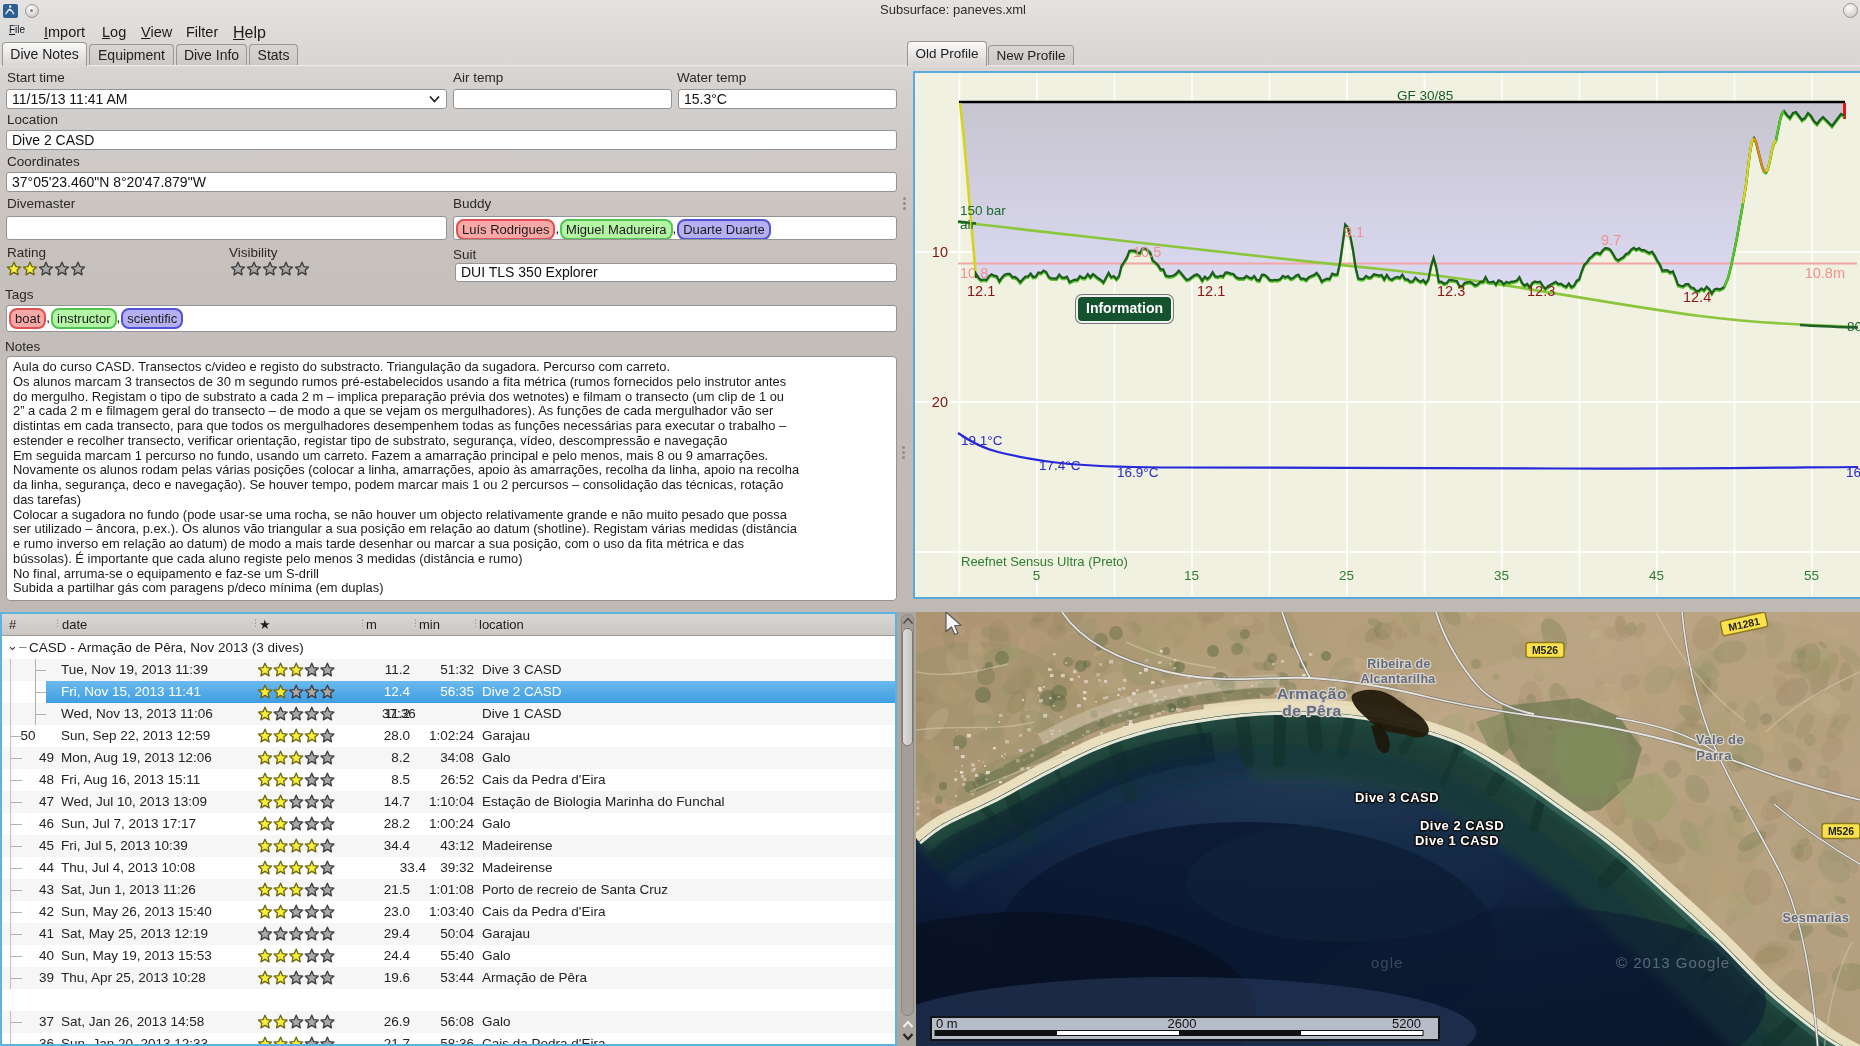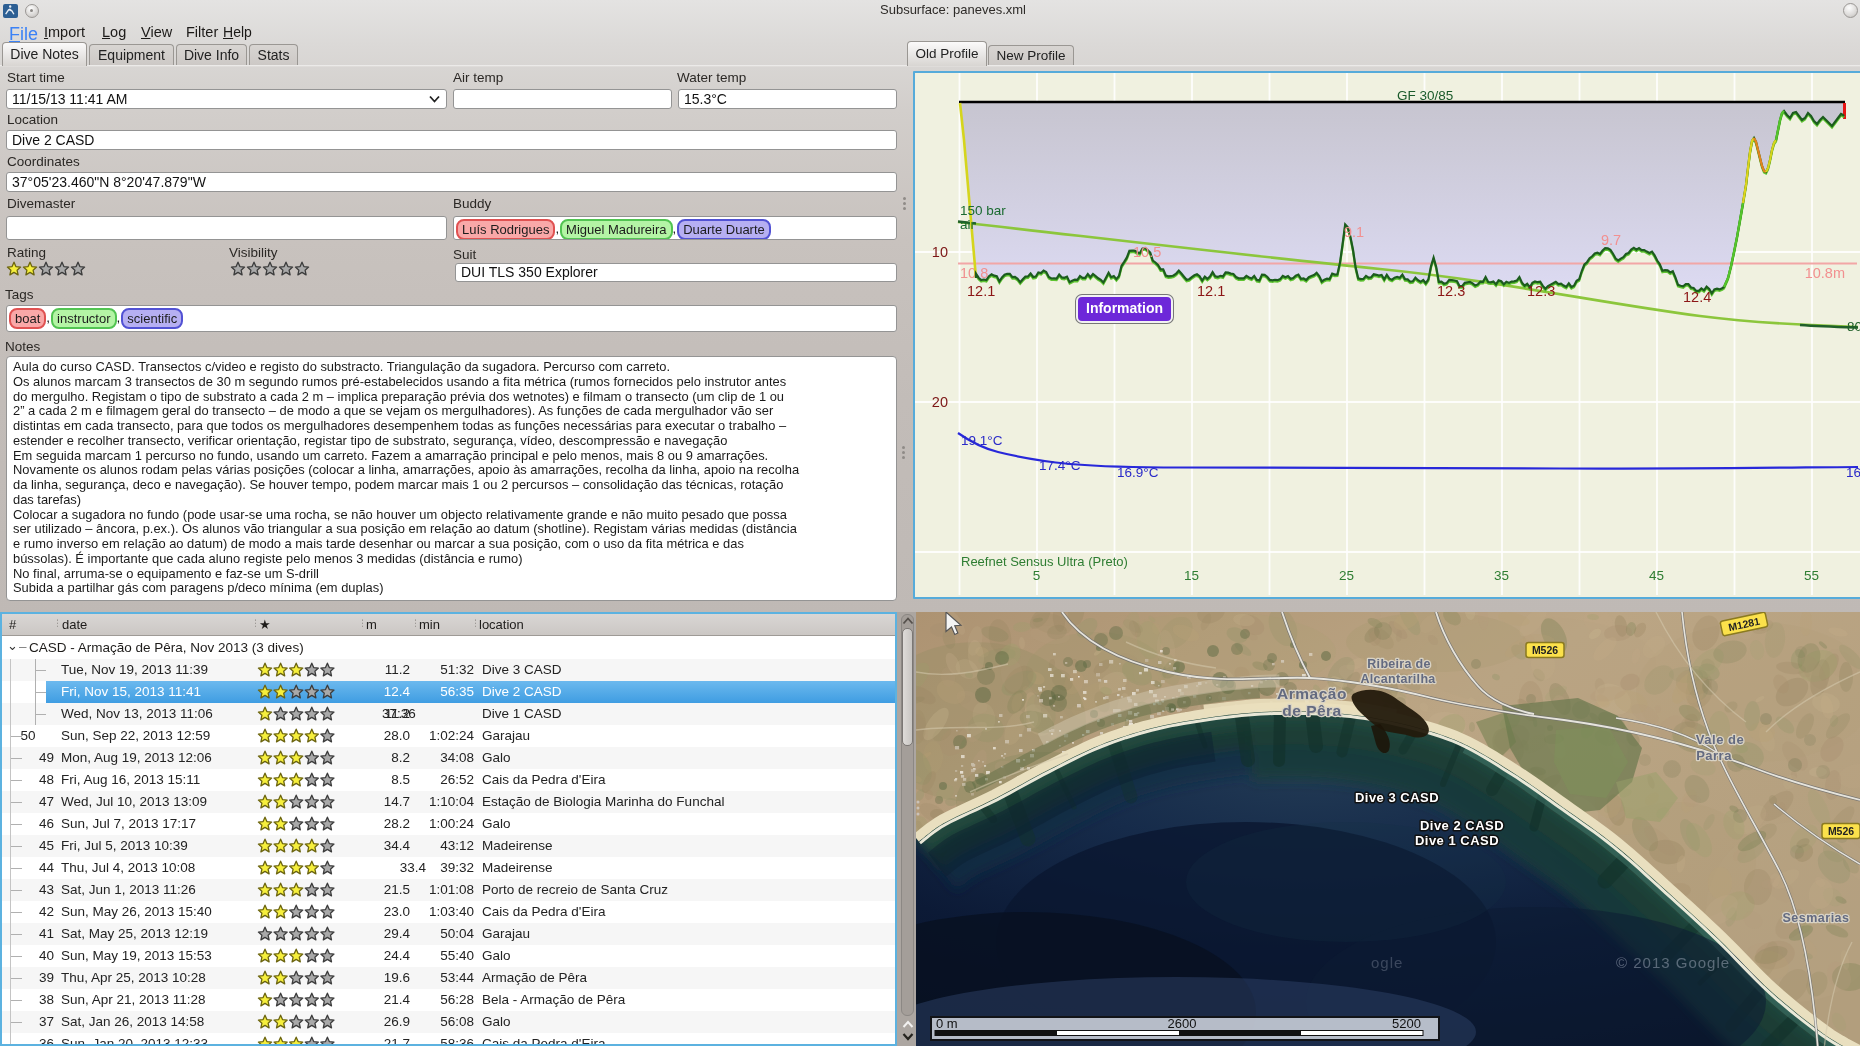--- a/index.html
+++ b/index.html
@@ -15,26 +15,26 @@
 <div class="abs" style="left:3px;top:4px;width:15px;height:14px;background:#2d5f93;border-radius:2px">
  <svg width="15" height="14" viewBox="0 0 15 14">
       <path d="M6 2.5 a1.2 1.2 0 1 1 2.4 0 a1.2 1.2 0 1 1 -2.4 0 M7 4.5 l2.5 2 l2 3.5 l-1.2.6 l-1.8-3 l-2.5-1 l-2.8 4 l-1.1-.8 l3-4.5 z" fill="#e8eef5"></path>
     </svg>
 </div>
 <div class="abs" style="left:25px;top:4px;width:14px;height:14px;border-radius:50%;background:radial-gradient(circle at 40% 30%,#fdfdfd,#d9d7d5 60%,#b7b4b1);border:1px solid #9a9794"></div>
 <div class="abs" style="left:27px;top:9px;width:3px;height:3px;border-radius:50%;background:#8a8784;margin-left:3px"></div>
 <div class="abs" style="left:1843px;top:3px;width:15px;height:15px;border-radius:50%;background:radial-gradient(circle at 40% 30%,#fdfdfd,#dcdad8 60%,#bab7b4);border:1px solid #9a9794"></div>
 <div class="abs" style="left:880px;top:2px;font-size:13px;color:#2e2b28">Subsurface: paneves.xml</div>
 
-<div class="abs" style="left:9px;top:24px;font-size:18px;color:#3b82f6"><u>F</u>ile</div>
+<div class="abs" style="left:9px;top:24px;font-size:10px;color:#0f172a"><u>F</u>ile</div>
 <div class="abs" style="left:44px;top:24px;font-size:14.5px;color:#1c1a18"><u>I</u>mport</div>
 <div class="abs" style="left:102px;top:24px;font-size:14.5px;color:#1c1a18"><u>L</u>og</div>
 <div class="abs" style="left:141px;top:24px;font-size:14.5px;color:#1c1a18"><u>V</u>iew</div>
 <div class="abs" style="left:186px;top:24px;font-size:14.5px;color:#1c1a18">Filter</div>
-<div class="abs" style="left:223px;top:24px;font-size:14px;color:#1c1a18"><u>H</u>elp</div>
+<div class="abs" style="left:233px;top:24px;font-size:16px;color:#1c1a18"><u>H</u>elp</div>
 
 <div class="tab tabA" style="left:2px;top:42px;width:85px;height:24px;line-height:23px">Dive Notes</div>
 <div class="tab" style="left:89px;top:44px;width:85px;height:22px;line-height:21px">Equipment</div>
 <div class="tab" style="left:176px;top:44px;width:71px;height:22px;line-height:21px">Dive Info</div>
 <div class="tab" style="left:249px;top:44px;width:49px;height:22px;line-height:21px">Stats</div>
 <div class="abs" style="left:0px;top:65px;width:900px;height:2px;background:linear-gradient(180deg,#f2f1f0,#d8d5d2)"></div>
 
 <div class="lbl" style="left:7px;top:70px">Start time</div>
 <div class="lbl" style="left:453px;top:70px">Air temp</div>
 <div class="lbl" style="left:677px;top:70px">Water temp</div>
@@ -377,37 +377,20 @@
           <use href="#sy" x="0.0"></use>
           <use href="#sy" x="15.6"></use>
           <use href="#sg" x="31.2"></use>
           <use href="#sg" x="46.8"></use>
           <use href="#sg" x="62.4"></use>
         </svg></span>
       <span style="position:absolute;left:330px;top:3px;width:78px;text-align:right">19.6</span>
       <span style="position:absolute;left:380px;top:3px;width:92px;text-align:right">53:44</span>
       <span style="position:absolute;left:480px;top:3px">Armação de Pêra</span>
     </div>
-<div style="position:absolute;left:0;top:375px;width:894px;height:22px;font-size:13.5px;color:#232323">
-      <div style="position:absolute;left:0;top:0;width:894px;height:22px;background:#ffffff"></div>
-      <div style="position:absolute;left:8px;top:11px;width:12px;height:1px;background:#b0b0b0"></div>
-      <div style="position:absolute;left:8px;top:0;width:1px;height:22px;background:#c4c4c4"></div>
-      <span style="position:absolute;left:0px;top:3px;width:52px;text-align:right">38</span>
-      <span style="position:absolute;left:59px;top:3px">Sun, Apr 21, 2013 11:28</span>
-      <span style="position:absolute;left:255px;top:3px"><svg width="79" height="16" viewBox="0 0 79 16">
-          <use href="#sy" x="0.0"></use>
-          <use href="#sg" x="15.6"></use>
-          <use href="#sg" x="31.2"></use>
-          <use href="#sg" x="46.8"></use>
-          <use href="#sg" x="62.4"></use>
-        </svg></span>
-      <span style="position:absolute;left:330px;top:3px;width:78px;text-align:right">21.4</span>
-      <span style="position:absolute;left:380px;top:3px;width:92px;text-align:right">56:28</span>
-      <span style="position:absolute;left:480px;top:3px">Bela - Armação de Pêra</span>
-    </div>
 <div style="position:absolute;left:0;top:397px;width:894px;height:22px;font-size:13.5px;color:#232323">
       <div style="position:absolute;left:0;top:0;width:894px;height:22px;background:#f6f6f6"></div>
       <div style="position:absolute;left:8px;top:11px;width:12px;height:1px;background:#b0b0b0"></div>
       <div style="position:absolute;left:8px;top:0;width:1px;height:22px;background:#c4c4c4"></div>
       <span style="position:absolute;left:0px;top:3px;width:52px;text-align:right">37</span>
       <span style="position:absolute;left:59px;top:3px">Sat, Jan 26, 2013 14:58</span>
       <span style="position:absolute;left:255px;top:3px"><svg width="79" height="16" viewBox="0 0 79 16">
           <use href="#sy" x="0.0"></use>
           <use href="#sy" x="15.6"></use>
           <use href="#sg" x="31.2"></use>
@@ -515,21 +498,21 @@
     <text x="1117" y="477" font-size="13.5" fill="#2a2ac8">16.9°C</text>
     <text x="1846" y="477" font-size="13.5" fill="#2a2ac8">16.</text>
     <text x="1036.5" y="580" font-size="13.5" fill="#2e7d32" text-anchor="middle">5</text>
     <text x="1191.5" y="580" font-size="13.5" fill="#2e7d32" text-anchor="middle">15</text>
     <text x="1346.5" y="580" font-size="13.5" fill="#2e7d32" text-anchor="middle">25</text>
     <text x="1501.5" y="580" font-size="13.5" fill="#2e7d32" text-anchor="middle">35</text>
     <text x="1656.5" y="580" font-size="13.5" fill="#2e7d32" text-anchor="middle">45</text>
     <text x="1811.5" y="580" font-size="13.5" fill="#2e7d32" text-anchor="middle">55</text>
     <text x="961" y="566" font-size="13" fill="#2e7d32">Reefnet Sensus Ultra (Preto)</text>
   </svg>
-<div class="abs" style="left:1076px;top:295px;width:97px;height:28px;background:#6d28d9;border:2px solid #f2f2f2;box-shadow:0 0 0 1px #777;border-radius:6px;color:#fff;font-weight:bold;font-size:14px;text-align:center;line-height:23px">Information</div>
+<div class="abs" style="left:1076px;top:295px;width:97px;height:28px;background:#14532d;border:2px solid #f2f2f2;box-shadow:0 0 0 1px #777;border-radius:6px;color:#fff;font-weight:bold;font-size:14px;text-align:center;line-height:23px">Information</div>
 <svg class="abs" style="left:916px;top:612px" width="944" height="438" viewBox="0 0 944 438">
 <defs>
       <linearGradient id="lg" x1="0" y1="0" x2="1" y2="0.8">
         <stop offset="0" stop-color="#ad9372"></stop>
         <stop offset="0.45" stop-color="#bba584"></stop>
         <stop offset="1" stop-color="#b29e7d"></stop>
       </linearGradient>
       <radialGradient id="sg2" cx="0.42" cy="0.18" r="1.05">
         <stop offset="0" stop-color="#223a54"></stop>
         <stop offset="0.25" stop-color="#162b4a"></stop>

